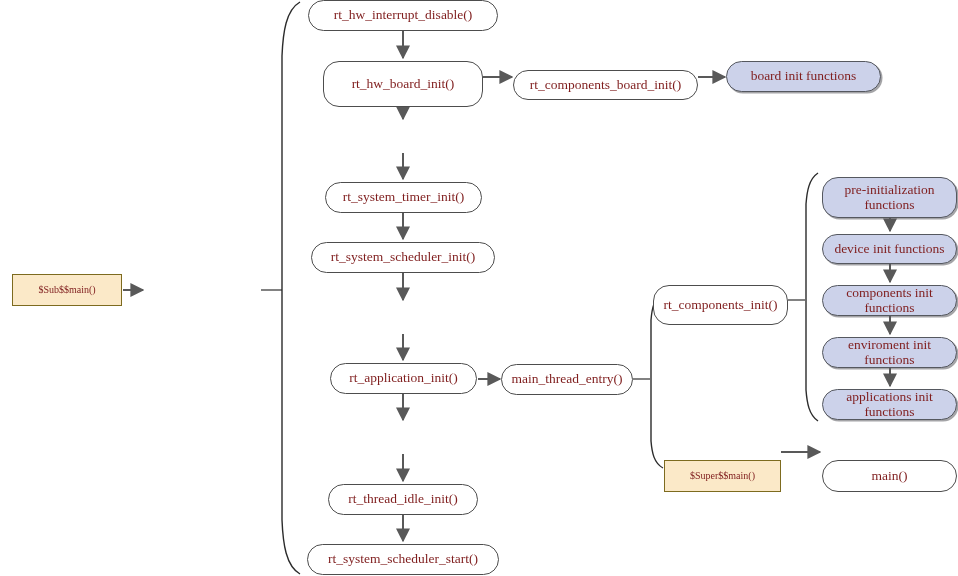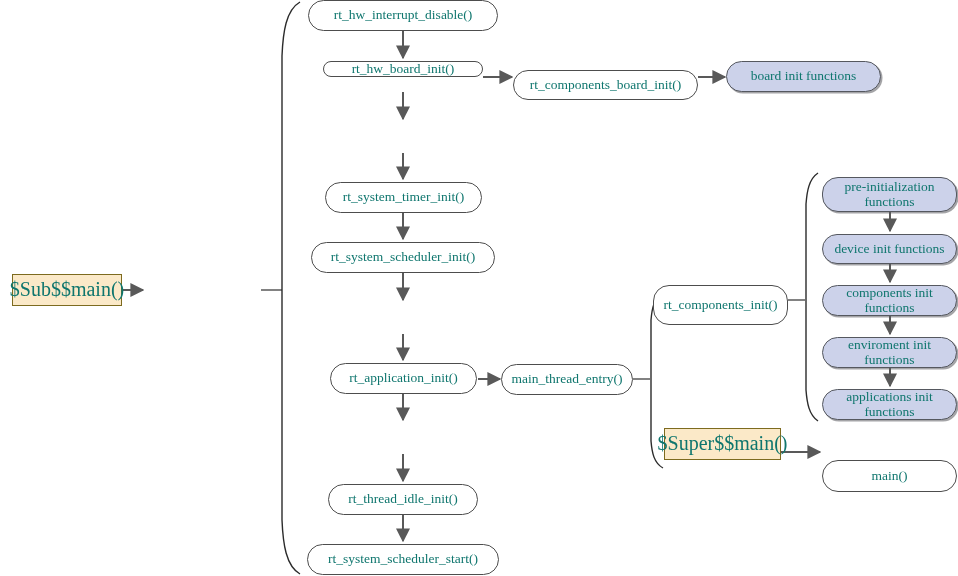--- a/index.html
+++ b/index.html
@@ -23,38 +23,38 @@
     pointer-events: none;
   }
   .node {
     position: absolute;
     box-sizing: border-box;
     display: flex;
     align-items: center;
     justify-content: center;
     text-align: center;
     line-height: 1.08;
-    color: #0f766e;
+    color: #7f1d1d;
     white-space: pre-line;
   }
   .rounded {
     border: 1px solid #4d4d4d;
     border-radius: 16px;
     background: #ffffff;
     font-size: 13.5px;
   }
   .rounded.blue {
     background: #ccd2ea;
     border: 1px solid #55585f;
     box-shadow: 1.5px 1.5px 0 rgba(90,90,95,0.55);
   }
   .rect {
     border: 1px solid #7d6b1f;
     background: #fbe9c8;
-    font-size: 20px;
+    font-size: 10px;
     border-radius: 0;
   }
 </style>
 </head>
 <body>
 
 <div id="canvas">
 
   <svg id="edges" viewBox="0 0 958 576" width="958" height="576" xmlns="http://www.w3.org/2000/svg">
     <defs>
@@ -116,21 +116,21 @@
     <g>
       <line x1="781" y1="452" x2="820" y2="452" stroke="#595959" stroke-width="2" marker-end="url(#arrow)"></line>
     </g>
   </svg>
 
   <div class="node rect" style="left:12px; top:274px; width:110px; height:32px;">$Sub$$main()</div>
 
 
   <div class="node rounded" style="left:308px; top:0px; width:190px; height:31px;">rt_hw_interrupt_disable()</div>
 
-  <div class="node rounded" style="left:323px; top:61px; width:160px; height:16px;">rt_hw_board_init()</div>
+  <div class="node rounded" style="left:323px; top:61px; width:160px; height:46px;">rt_hw_board_init()</div>
 
 
   <div class="node rounded" style="left:325px; top:182px; width:157px; height:31px;">rt_system_timer_init()</div>
 
   <div class="node rounded" style="left:311px; top:242px; width:184px; height:31px;">rt_system_scheduler_init()</div>
 
 
   <div class="node rounded" style="left:330px; top:363px; width:147px; height:31px;">rt_application_init()</div>
 
 
@@ -139,25 +139,25 @@
   <div class="node rounded" style="left:307px; top:544px; width:192px; height:31px;">rt_system_scheduler_start()</div>
 
   <div class="node rounded" style="left:513px; top:70px; width:185px; height:30px;">rt_components_board_init()</div>
 
   <div class="node rounded blue" style="left:726px; top:61px; width:155px; height:31px;">board init functions</div>
 
   <div class="node rounded" style="left:501px; top:364px; width:132px; height:31px;">main_thread_entry()</div>
 
   <div class="node rounded" style="left:653px; top:285px; width:135px; height:40px;">rt_components_init()</div>
 
-  <div class="node rect" style="left:664px; top:428px; width:117px; height:32px;">$Super$$main()</div>
+  <div class="node rect" style="left:664px; top:460px; width:117px; height:32px;">$Super$$main()</div>
 
   <div class="node rounded" style="left:822px; top:460px; width:135px; height:32px;">main()</div>
 
-  <div class="node rounded blue" style="left:822px; top:177px; width:135px; height:35px;">pre-initialization
+  <div class="node rounded blue" style="left:822px; top:177px; width:135px; height:41px;">pre-initialization
 functions</div>
 
   <div class="node rounded blue" style="left:822px; top:234px; width:135px; height:30px;">device init functions</div>
 
   <div class="node rounded blue" style="left:822px; top:285px; width:135px; height:31px;">components init
 functions</div>
 
   <div class="node rounded blue" style="left:822px; top:337px; width:135px; height:31px;">enviroment init
 functions</div>
 

